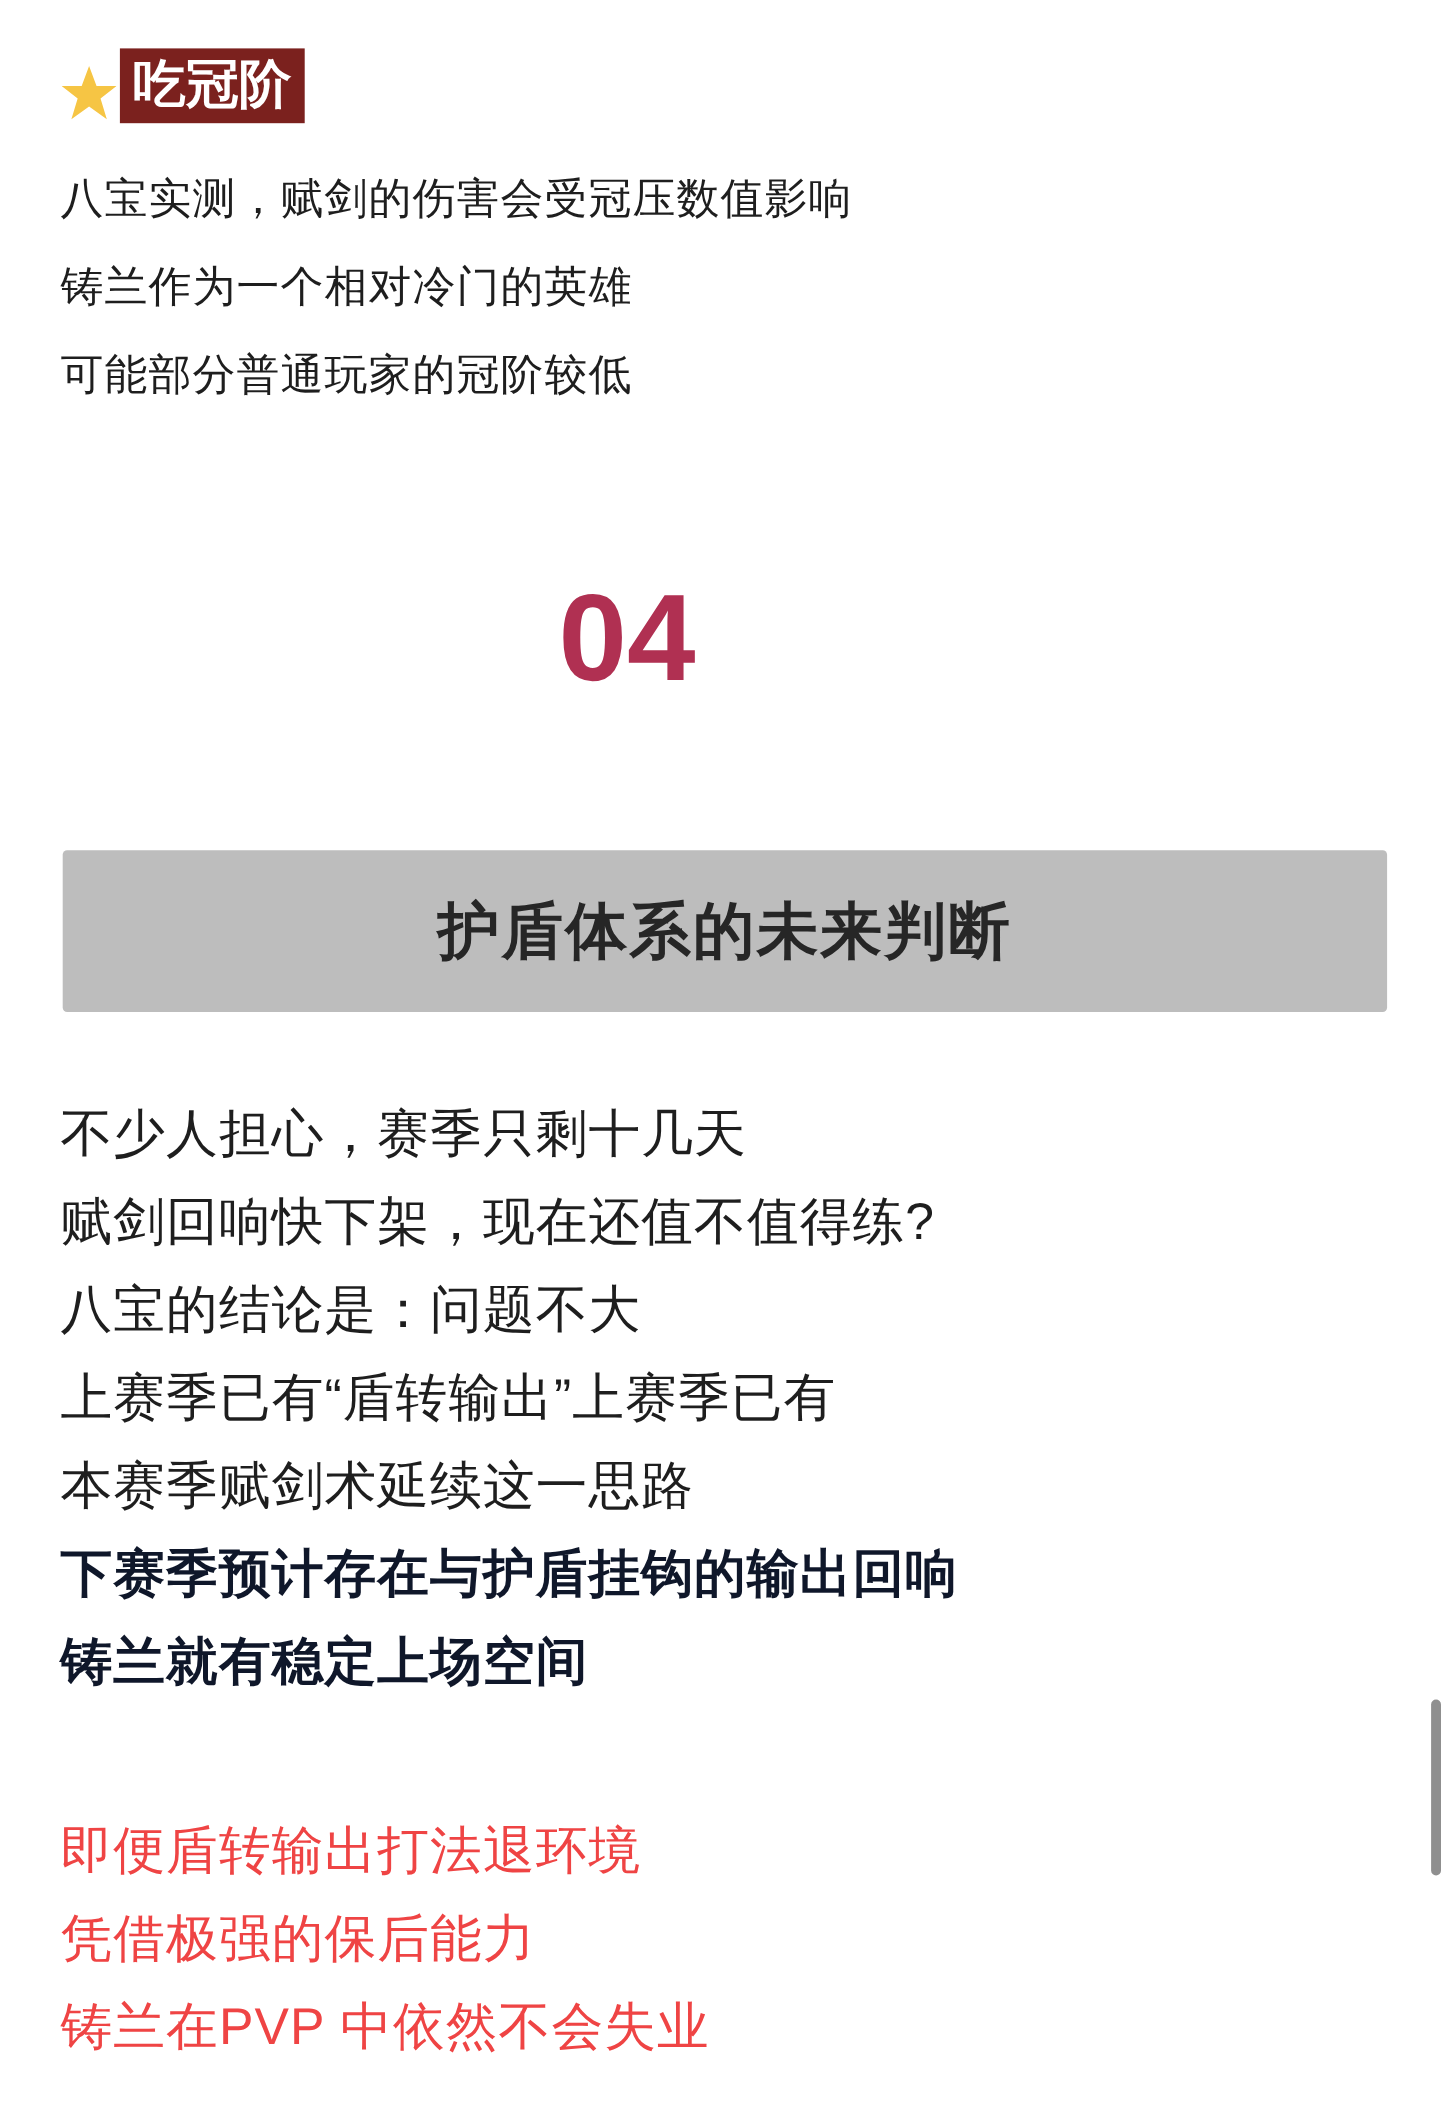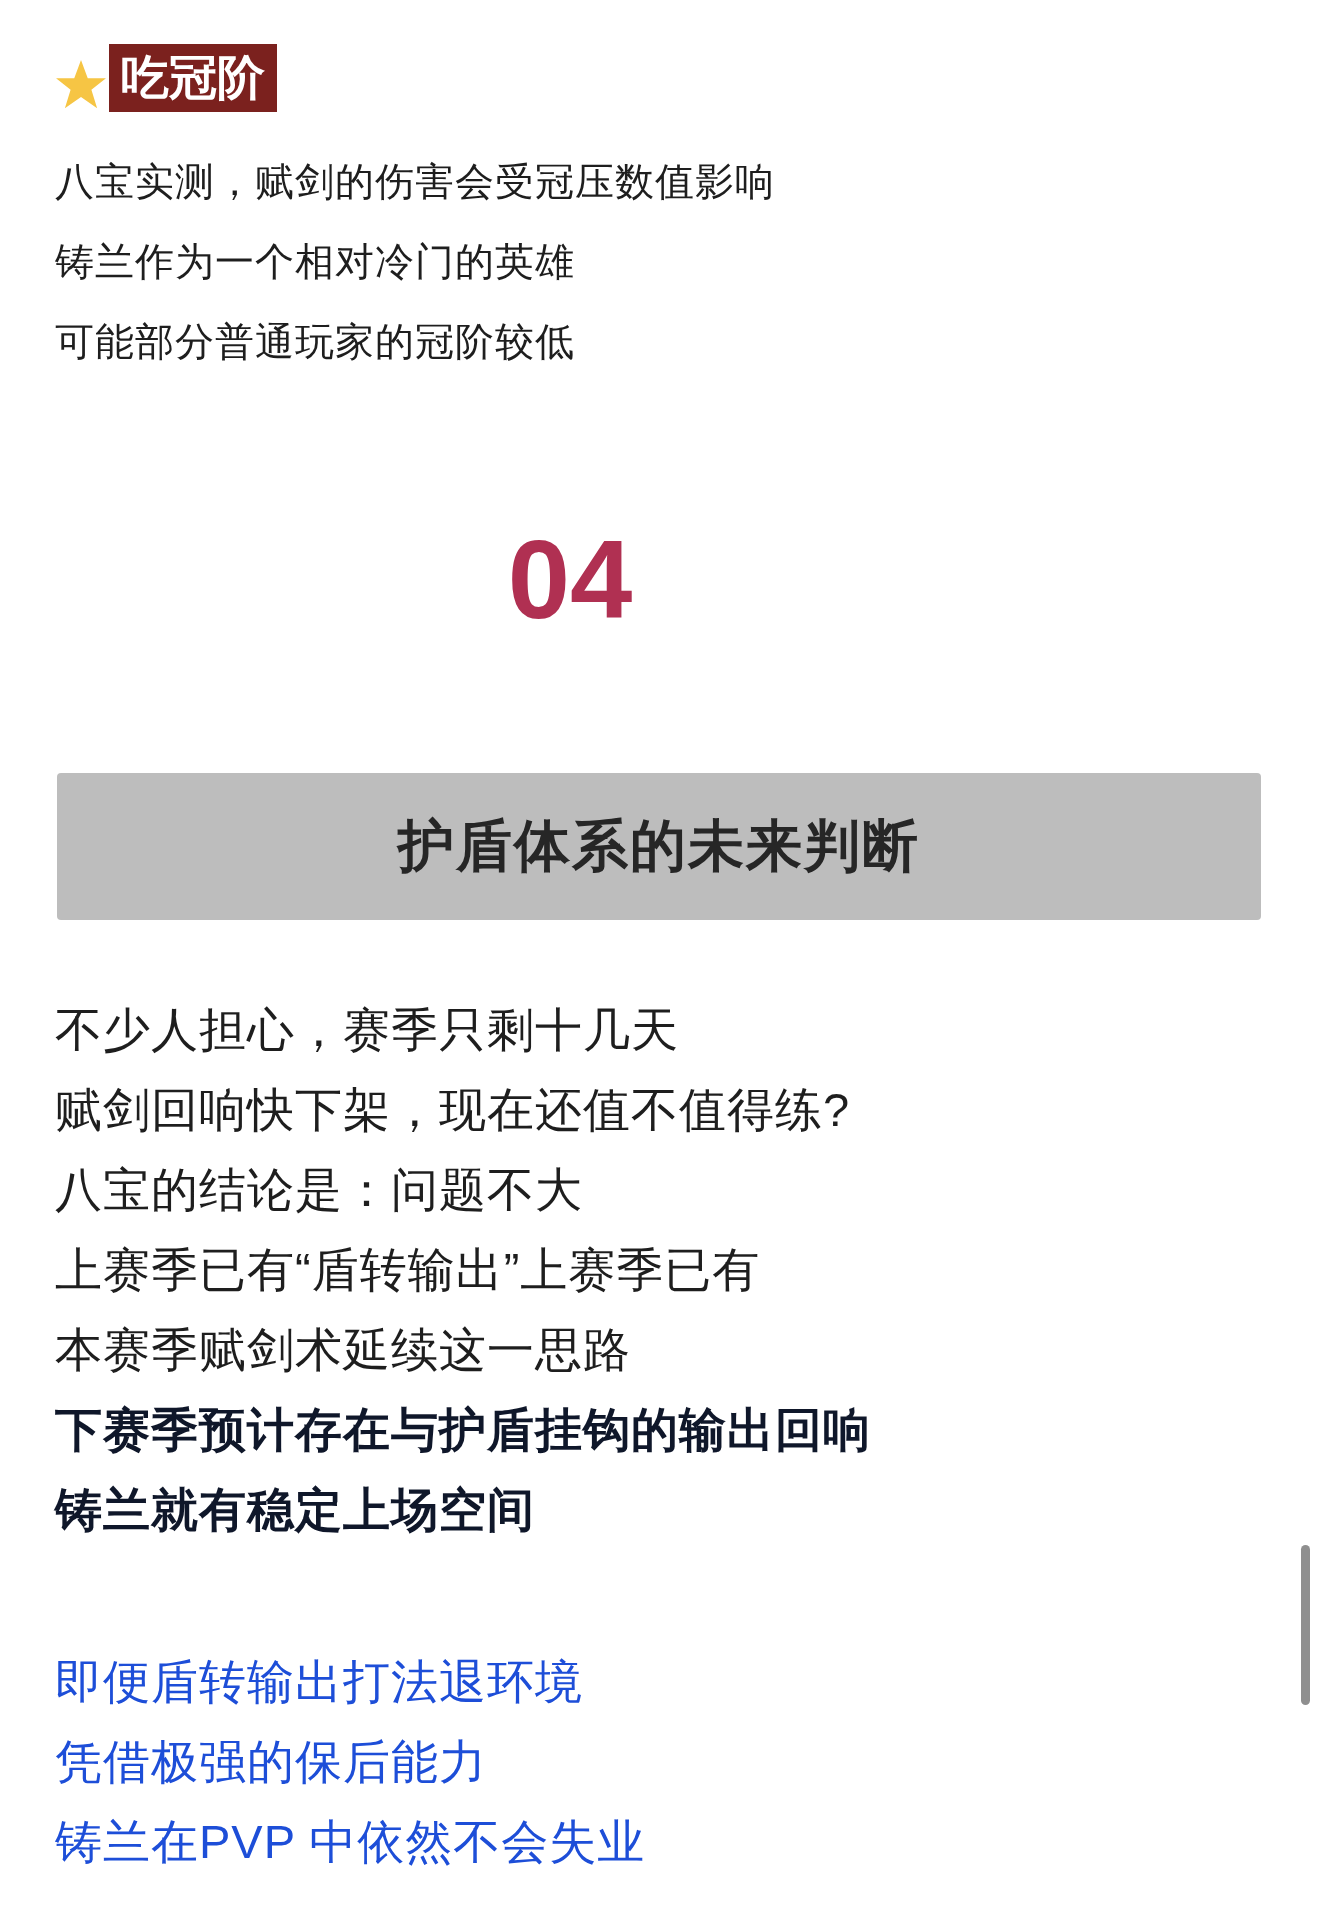--- a/index.html
+++ b/index.html
@@ -89,21 +89,21 @@
     line-height: 80px;
     color: #1e1e1e;
     letter-spacing: 1px;
   }
   .para2 {
     position: absolute;
     left: 55px;
     top: 1642px;
     font-size: 47px;
     line-height: 80px;
-    color: #1d4ed8;
+    color: #ef4444;
     letter-spacing: 1px;
   }
   .red {
     color: #0f172a;
     font-weight: 700;
   }
   
   .scrollbar-thumb {
     position: absolute;
     left: 1301px;

